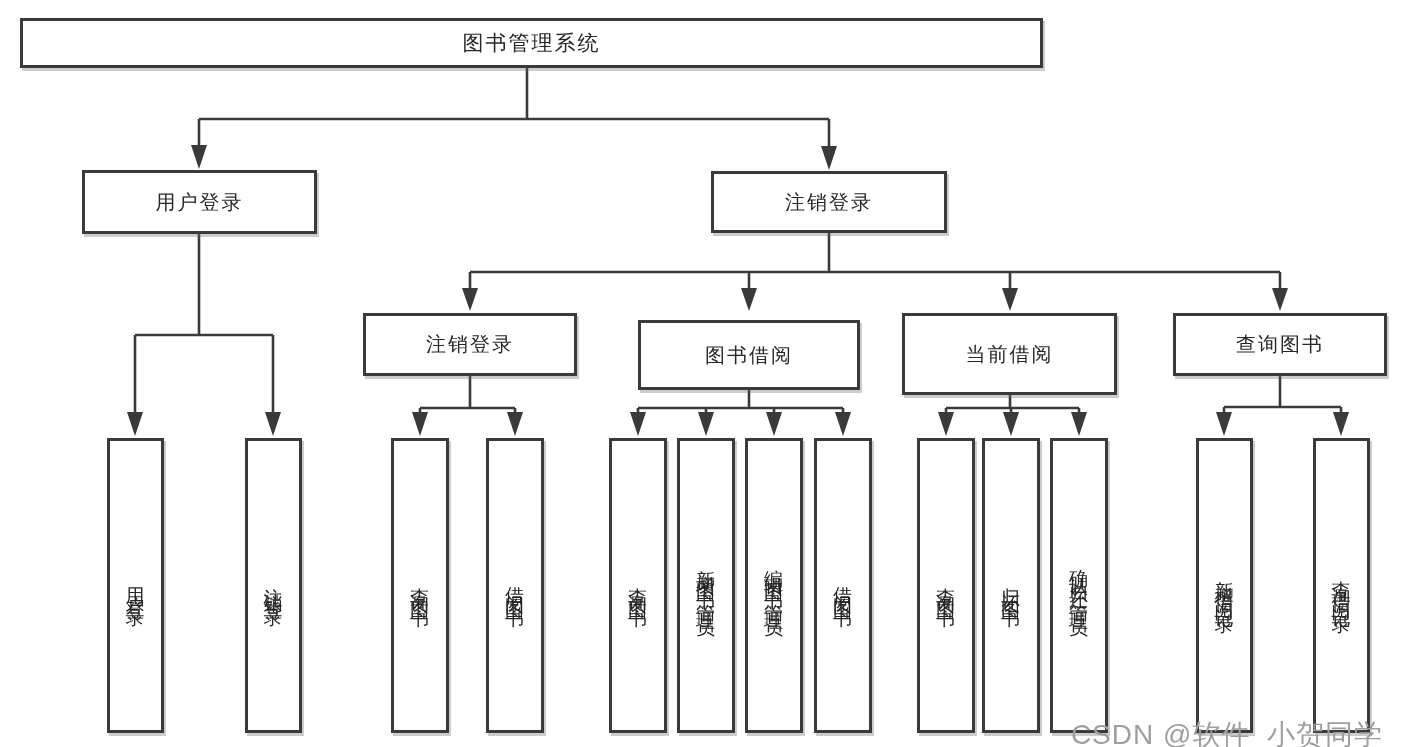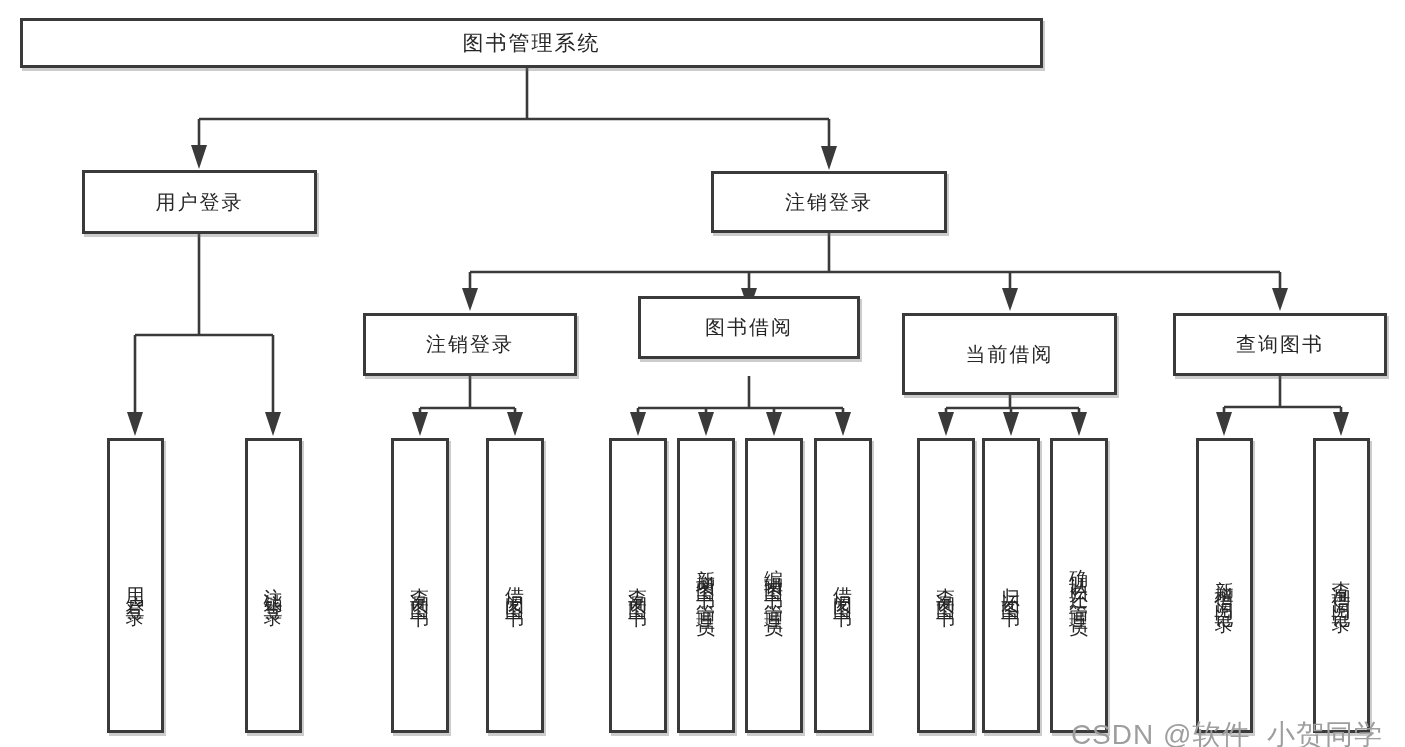--- a/index.html
+++ b/index.html
@@ -114,21 +114,21 @@
   <div class="box" style="left:82px;top:170px;width:235px;height:64px">
     <span class="hlabel">用户登录</span>
   </div>
   <div class="box" style="left:711px;top:171px;width:236px;height:62px">
     <span class="hlabel">注销登录</span>
   </div>
 
   <div class="box" style="left:363px;top:313px;width:214px;height:63px">
     <span class="hlabel">注销登录</span>
   </div>
-  <div class="box" style="left:638px;top:296px;width:222px;height:63px">
+  <div class="box" style="left:638px;top:320px;width:222px;height:70px">
     <span class="hlabel">图书借阅</span>
   </div>
   <div class="box" style="left:902px;top:313px;width:215px;height:82px">
     <span class="hlabel">当前借阅</span>
   </div>
   <div class="box" style="left:1173px;top:313px;width:214px;height:63px">
     <span class="hlabel">查询图书</span>
   </div>
 
   <div class="box" style="left:107px;top:438px;width:57px;height:295px">

